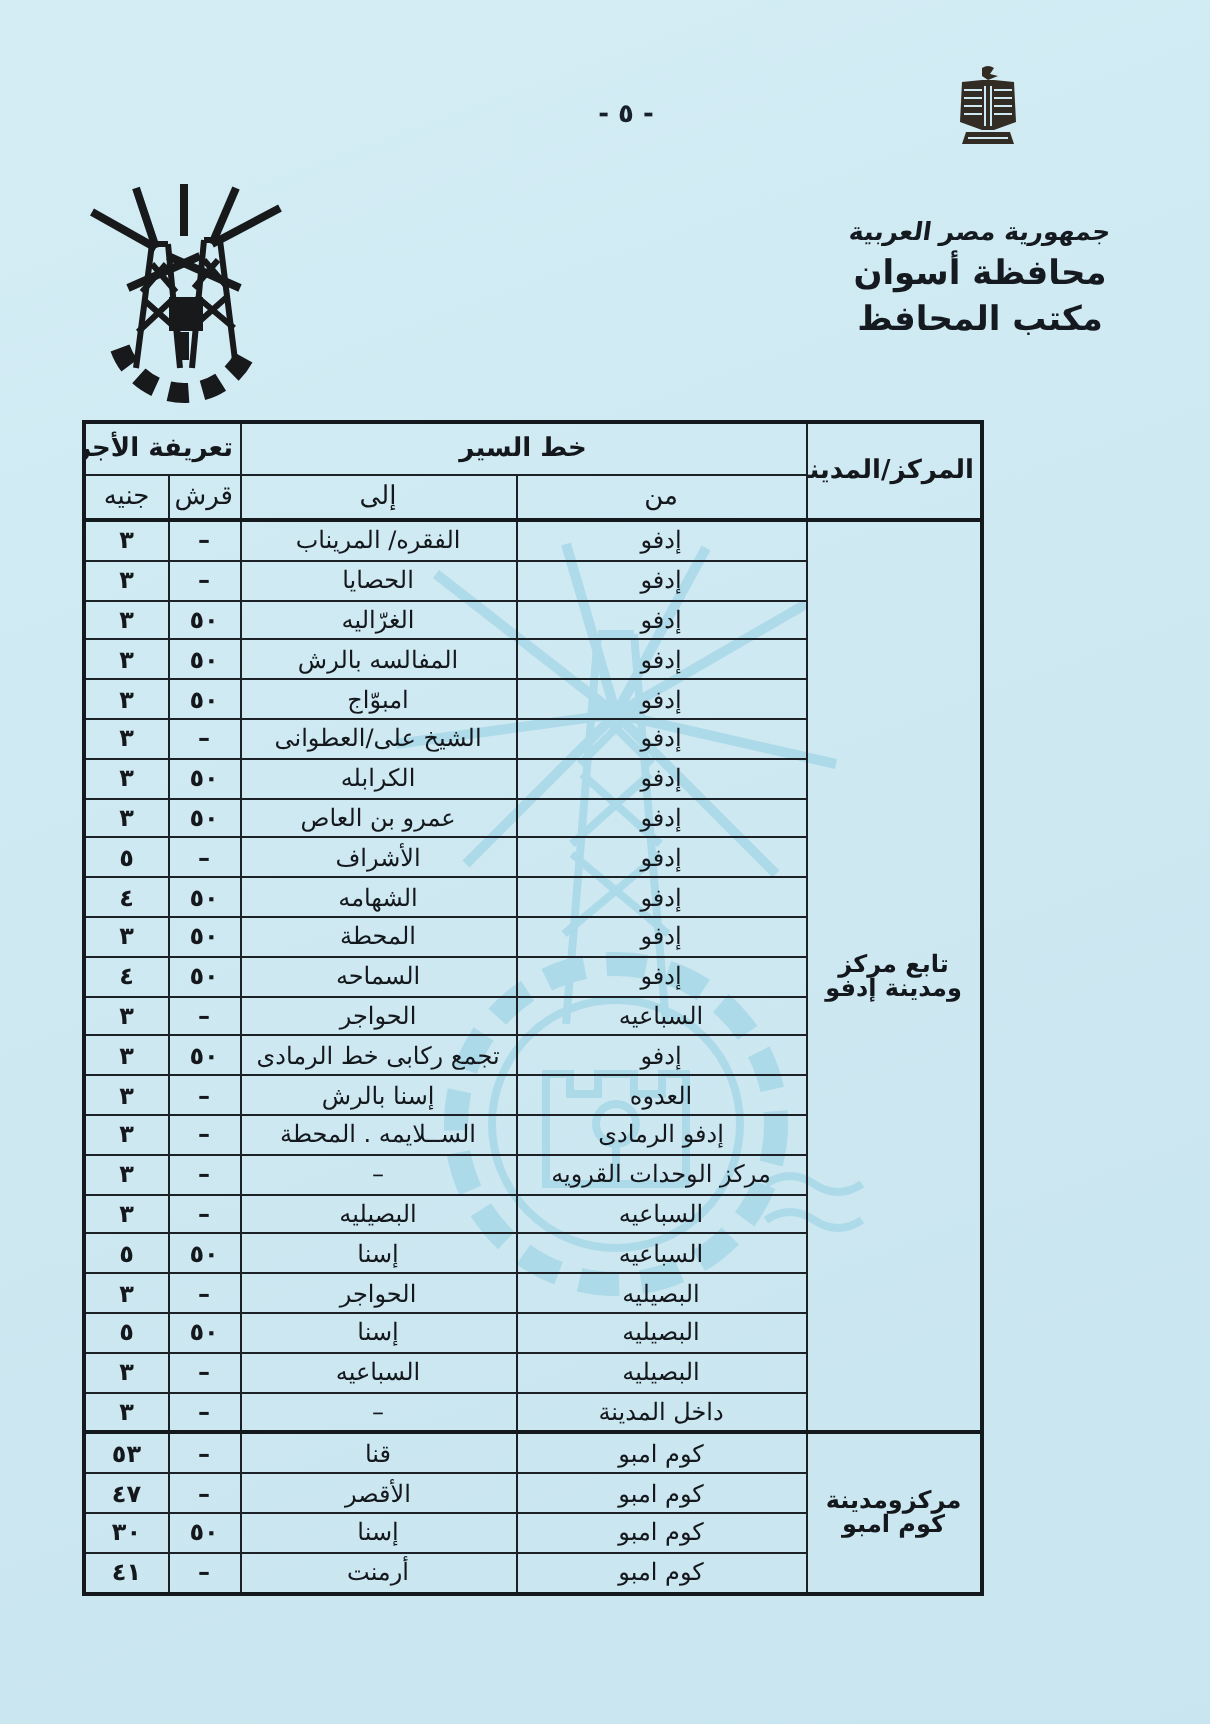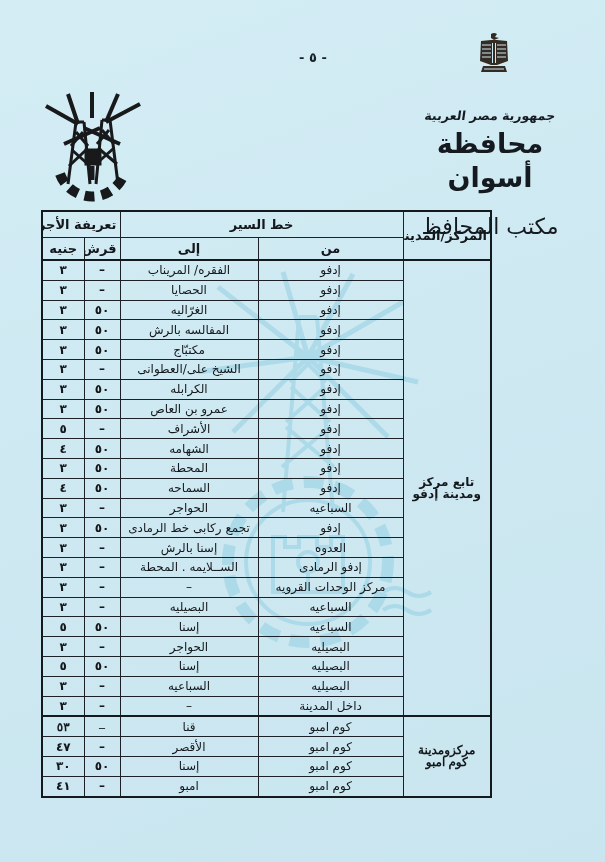--- a/index.html
+++ b/index.html
@@ -20,24 +20,24 @@
   .eagle{position:absolute;top:33px;left:477px;}
   .letterhead{
     position:absolute;top:108px;left:405px;width:170px;
     text-align:center;color:#141a20;direction:rtl;
   }
   .letterhead .lh-country{
     font-size:12.5px;font-weight:bold;transform:skewX(-8deg);
     letter-spacing:-0.5px;margin-bottom:4px;
   }
   .letterhead .lh-gov{
-    font-size:27px;font-weight:bold;line-height:1.25;letter-spacing:-1px;
+    font-size:17px;font-weight:bold;line-height:1.25;letter-spacing:-1px;
   }
   .letterhead .lh-office{
-    font-size:22px;font-weight:normal;margin-top:19px;
+    font-size:17px;font-weight:bold;margin-top:2px;
   }
   .org-logo{position:absolute;top:88px;left:34px;}
   .watermark{position:absolute;top:262px;left:158px;opacity:0.75;pointer-events:none;}
 
   table.fare{
     position:absolute;top:210px;left:41px;width:449px;
     border-collapse:collapse;table-layout:fixed;
     direction:rtl;color:#14181c;background:transparent;
     z-index:2;
   }
@@ -46,30 +46,30 @@
   table.fare col.c-to{width:138px;}
   table.fare col.c-qirsh{width:36px;}
   table.fare col.c-genih{width:42px;}
   table.fare th,table.fare td{
     border:1.5px solid #1b2126;padding:0 3px;
     text-align:center;vertical-align:middle;
     overflow:hidden;white-space:nowrap;
   }
   table.fare{border:2.5px solid #14191d;}
   table.fare thead tr:first-child th{height:25px;font-size:13px;font-weight:bold;}
-  table.fare thead tr:last-child th{height:21px;font-size:13px;font-weight:bold;}
+  table.fare thead tr:last-child th{height:21px;font-size:13px;font-weight:normal;}
   table.fare thead{border-bottom:2.5px solid #14191d;}
   table.fare tbody td{height:18.8px;font-size:12px;line-height:1;}
   td.cell-from,td.cell-to{font-size:12px;}
   td.cell-qirsh,td.cell-genih{font-weight:bold;font-size:12px;}
   td.section-label{
     vertical-align:top;font-weight:bold;font-size:13.5px;
     padding-top:3px;line-height:1.45;margin-left:16px;
   }
-  tr.section-start td{border-top:2.5px solid #14191d;font-family:Liberation Serif, serif;}
+  tr.section-start td{border-top:2.5px solid #14191d;}
 </style>
 </head>
 <body>
 
 <div class="page">
 
   <svg class="watermark" width="300" height="390" viewBox="0 0 300 390" fill="none" stroke="#a3d6e6" stroke-width="4">
 
     <g stroke-width="5">
       <line x1="150" y1="95" x2="60" y2="25"></line>
@@ -189,21 +189,21 @@
           <td class="cell-genih">٣</td>
         </tr>
         <tr>
           <td class="cell-from">إدفو</td>
           <td class="cell-to">المفالسه بالرش</td>
           <td class="cell-qirsh">٥٠</td>
           <td class="cell-genih">٣</td>
         </tr>
         <tr>
           <td class="cell-from">إدفو</td>
-          <td class="cell-to">مكتبّاج</td>
+          <td class="cell-to">امبوّاج</td>
           <td class="cell-qirsh">٥٠</td>
           <td class="cell-genih">٣</td>
         </tr>
         <tr>
           <td class="cell-from">إدفو</td>
           <td class="cell-to">الشيخ على/العطوانى</td>
           <td class="cell-qirsh">–</td>
           <td class="cell-genih">٣</td>
         </tr>
         <tr>
@@ -325,20 +325,20 @@
           <td class="cell-genih">٤٧</td>
         </tr>
         <tr>
           <td class="cell-from">كوم امبو</td>
           <td class="cell-to">إسنا</td>
           <td class="cell-qirsh">٥٠</td>
           <td class="cell-genih">٣٠</td>
         </tr>
         <tr>
           <td class="cell-from">كوم امبو</td>
-          <td class="cell-to">امبو</td>
+          <td class="cell-to">أرمنت</td>
           <td class="cell-qirsh">–</td>
           <td class="cell-genih">٤١</td>
         </tr>
       </tbody>
   </table>
 
 </div>
 
 </body></html>

